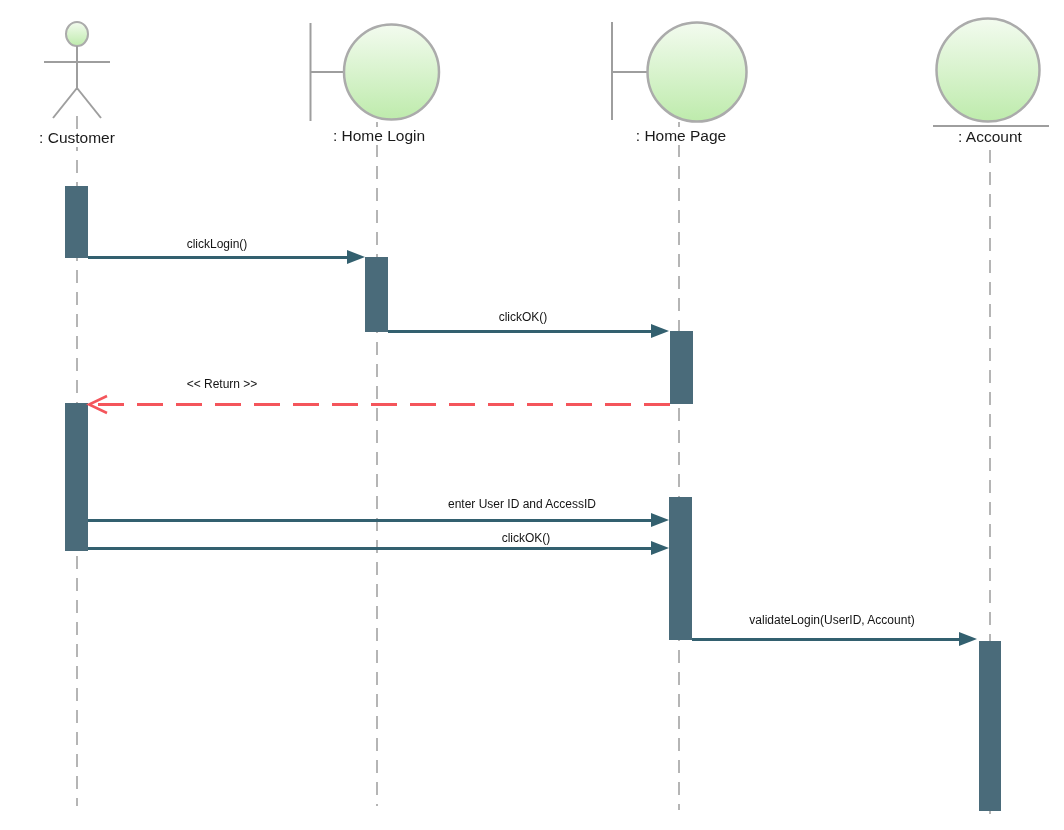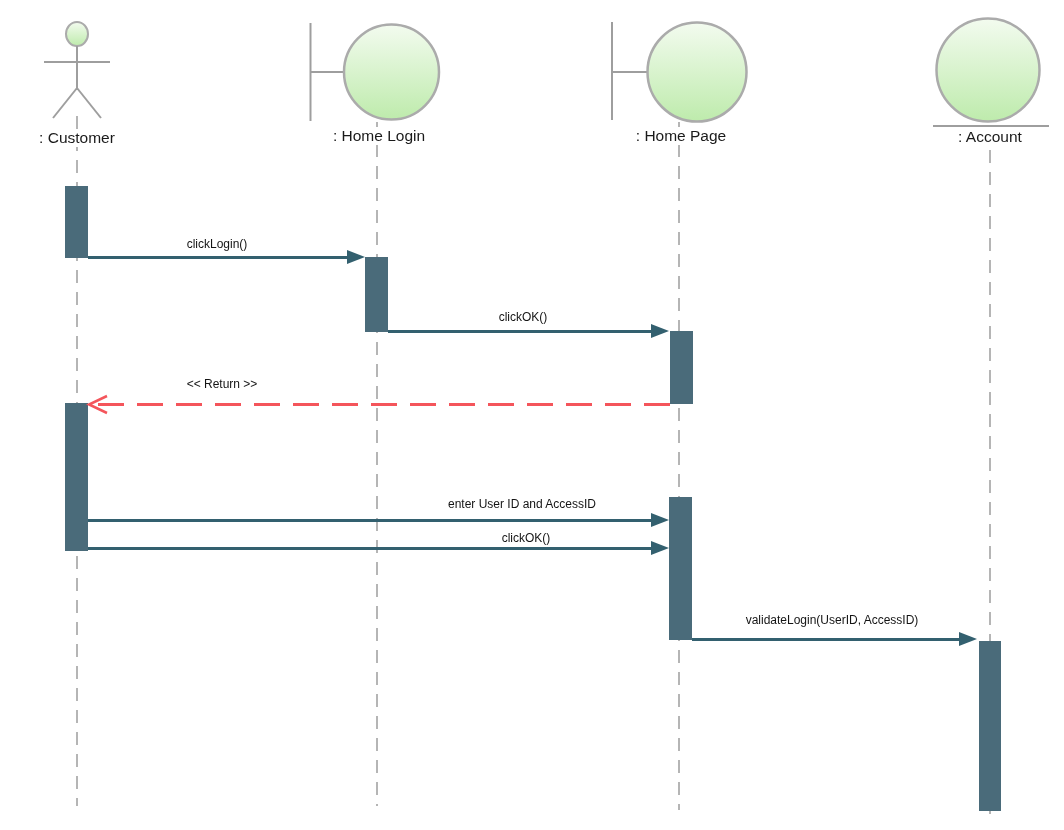--- a/index.html
+++ b/index.html
@@ -132,18 +132,18 @@
     <div class="arrow-right" style="left:651px;top:513px"></div>
   </div>
 
   <div>
     <span class="msg-label" style="left:526px;top:531px">clickOK()</span>
     <div class="msg-line" style="left:88px;top:547px;width:563px"></div>
     <div class="arrow-right" style="left:651px;top:541px"></div>
   </div>
 
   <div>
-    <span class="msg-label" style="left:832px;top:613px">validateLogin(UserID, AccessID)</span>
+    <span class="msg-label" style="left:832px;top:613px">validateLogin(UserID, Account)</span>
     <div class="msg-line" style="left:692px;top:638px;width:267px"></div>
     <div class="arrow-right" style="left:959px;top:632px"></div>
   </div>
 
 </div>
 
 </body></html>

